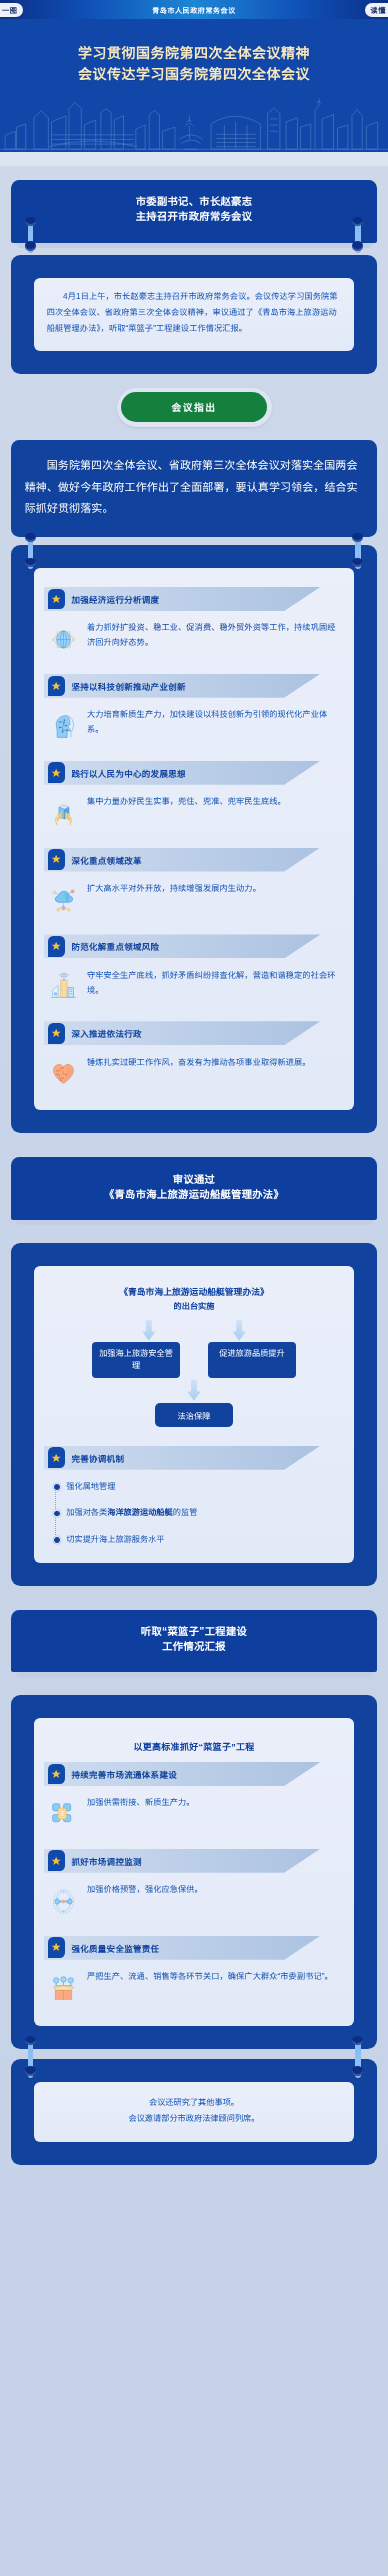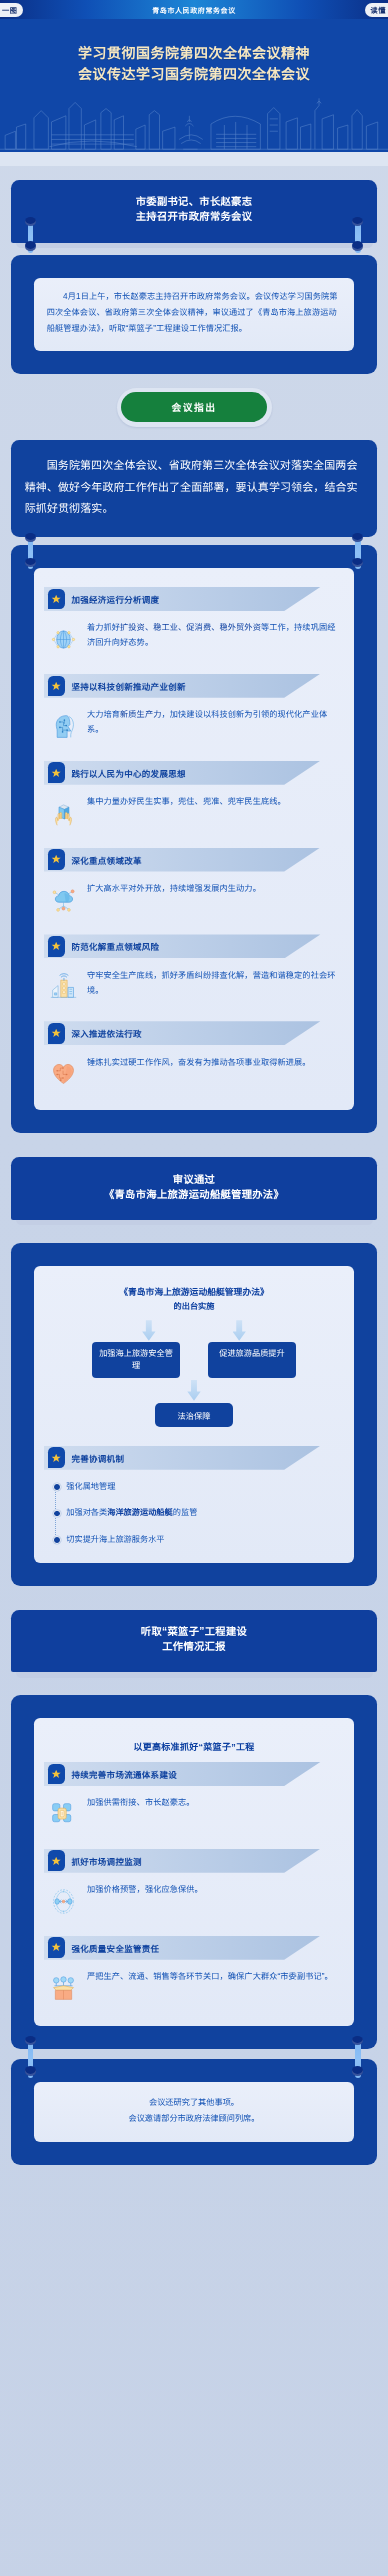--- a/index.html
+++ b/index.html
@@ -708,21 +708,21 @@
                 <rect x="8" y="8" width="16" height="16" rx="4"></rect>
                 <rect x="32" y="8" width="16" height="16" rx="4"></rect>
                 <rect x="8" y="32" width="16" height="16" rx="4"></rect>
                 <rect x="32" y="32" width="16" height="16" rx="4"></rect>
               </g>
               <rect x="20" y="18" width="18" height="24" rx="4" fill="#fbe0a6" stroke="#e0ad52" stroke-width="1.3"></rect>
               <rect x="25" y="23" width="8" height="14" rx="2" fill="#fff6e2" stroke="#e0ad52" stroke-width="1"></rect>
               <path d="M29 26v8" stroke="#e0ad52" stroke-width="1.2"></path>
             </svg>
           </span>
-          <div class="point-text">加强供需衔接、市长赵豪志。</div>
+          <div class="point-text">加强供需衔接、新质生产力。</div>
         </div>
       </div>
 
       <div>
         <div class="ribbon">
           <span class="star-badge">
             <svg viewBox="0 0 24 24">
                 <polygon points="12,2 15,9 22.5,9 16.5,13.6 18.8,21 12,16.6 5.2,21 7.5,13.6 1.5,9 9,9" fill="#f5c33b"></polygon>
               </svg>
           </span>

